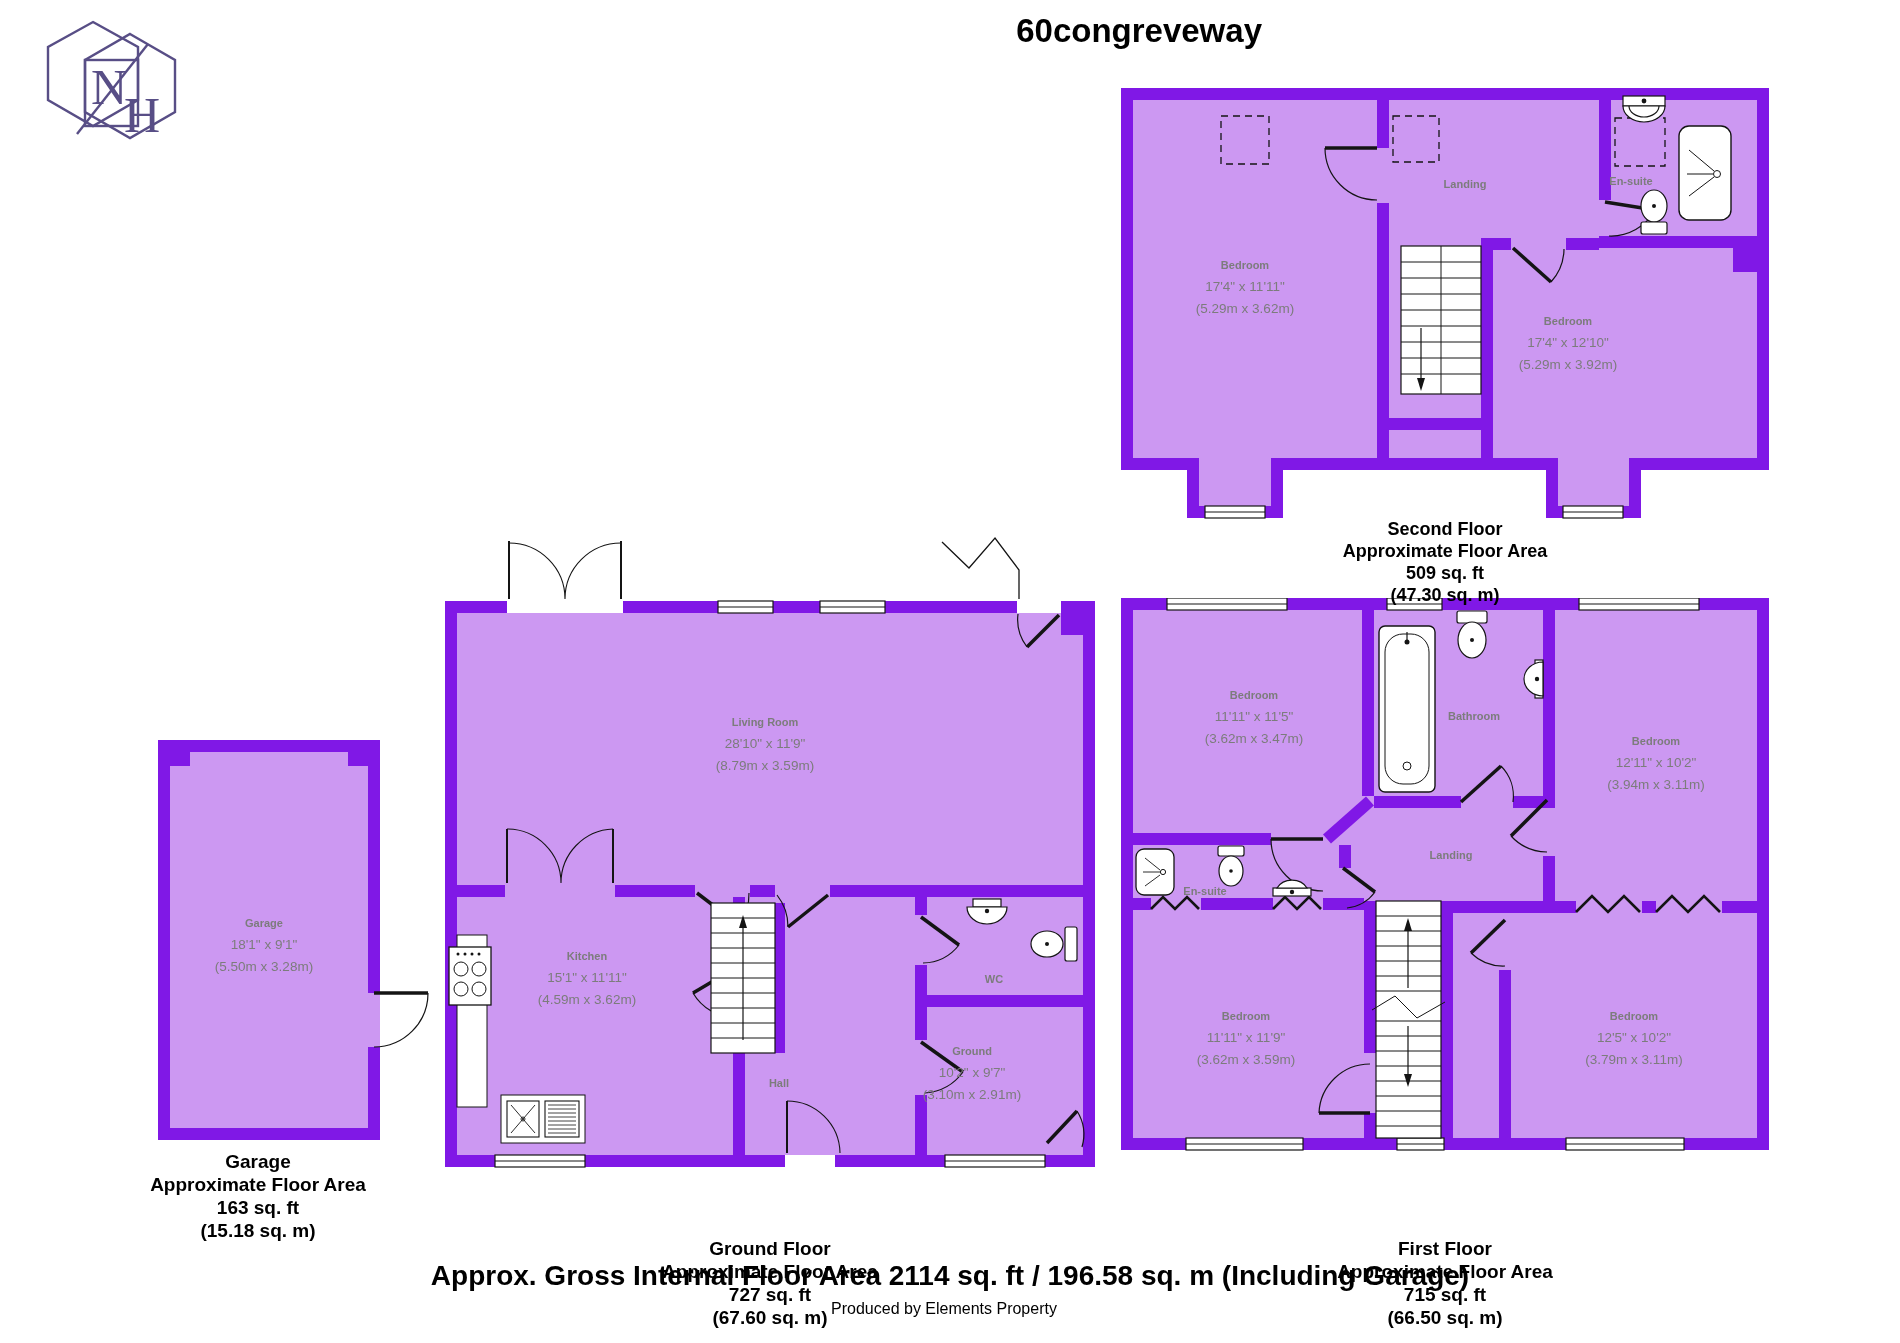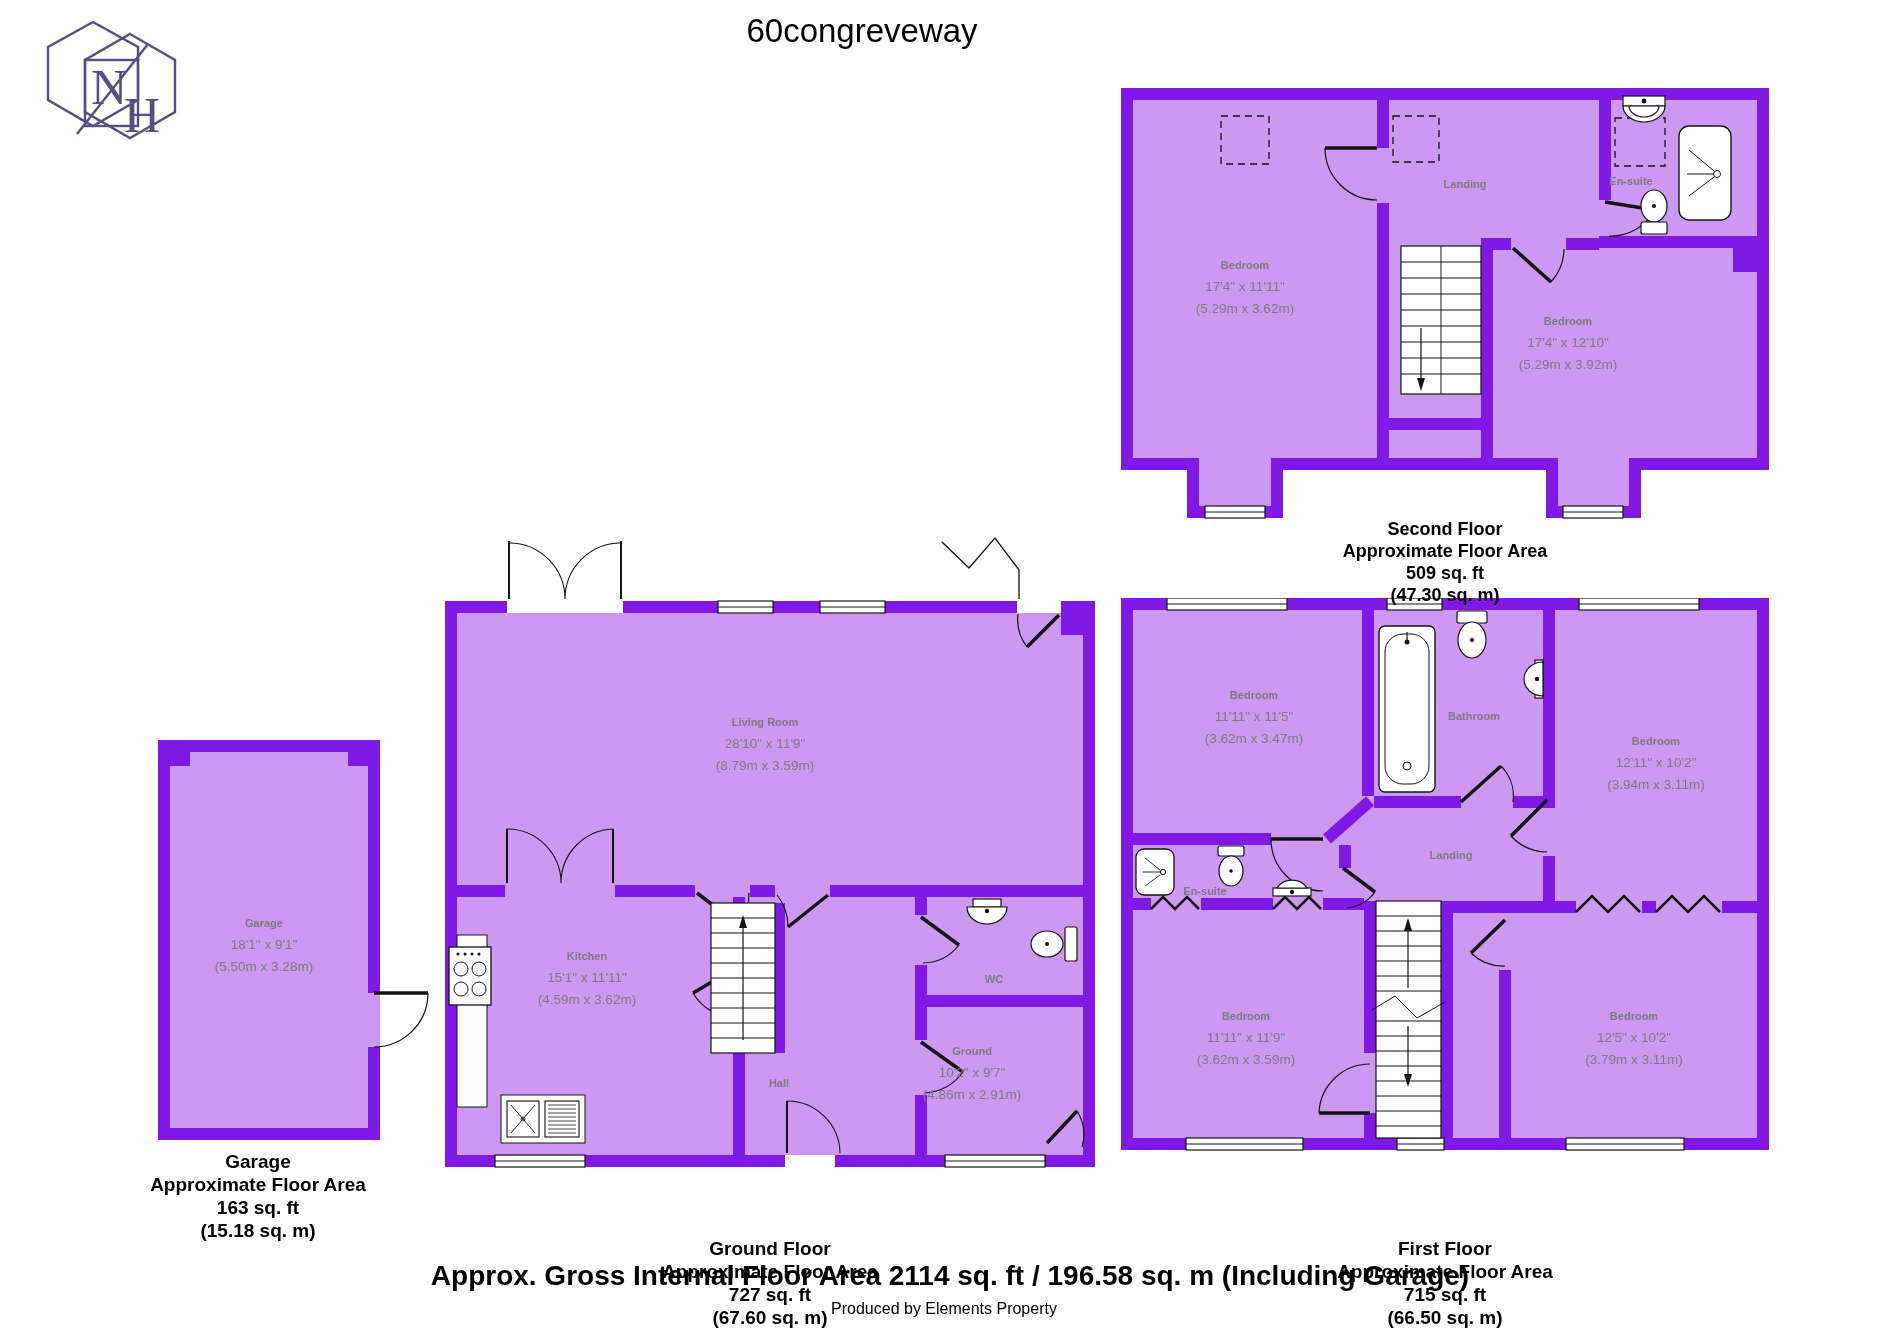--- a/index.html
+++ b/index.html
@@ -1,18 +1,18 @@
 <!DOCTYPE html>
 <html><head>
 <meta charset="utf-8">
 <style>
   html,body{margin:0;padding:0;background:#fff;}
   body{width:1900px;height:1343px;position:relative;font-family:"Liberation Sans",sans-serif;overflow:hidden;}
   .plan{position:absolute;}
-  .title{position:absolute;left:462px;top:12px;width:800px;text-align:center;font-weight:400;font-size:33px;color:#000;}
+  .title{position:absolute;left:462px;top:12px;width:800px;text-align:right;font-weight:700;font-size:33px;color:#000;}
   .room-label{position:absolute;text-align:center;color:#7c7c7c;}
   .room-label .rname{display:block;font-weight:700;font-size:11px;line-height:22px;}
   .room-label .rdim{display:block;font-size:13.5px;line-height:22px;}
   .caption{position:absolute;text-align:center;font-weight:700;font-size:19px;line-height:23px;color:#000;}
   .caption span{display:block;}
   .footer-summary{position:absolute;left:200px;top:1260px;width:1500px;text-align:center;font-weight:700;font-size:28px;color:#000;}
   .footer-credit{position:absolute;left:194px;top:1300px;width:1500px;text-align:center;font-size:16px;color:#000;}
 </style>
 </head>
 <body>
@@ -387,21 +387,21 @@
 </div>
 <div class="room-label" style="left:729px;top:1072px;width:100px">
   <span class="rname">Hall</span>
 </div>
 <div class="room-label" style="left:944px;top:968px;width:100px">
   <span class="rname">WC</span>
 </div>
 <div class="room-label" style="left:892px;top:1040px;width:160px">
   <span class="rname">Ground</span>
   <span class="rdim">10'2" x 9'7"</span>
-  <span class="rdim">(4.86m x 2.91m)</span>
+  <span class="rdim">(3.10m x 2.91m)</span>
 </div>
 
 <div class="room-label" style="left:184px;top:912px;width:160px">
   <span class="rname">Garage</span>
   <span class="rdim">18'1" x 9'1"</span>
   <span class="rdim">(5.50m x 3.28m)</span>
 </div>
 
 <div class="caption" style="left:1121px;top:518px;width:648px;font-size:18px;line-height:22px">
   <span>Second Floor</span>

